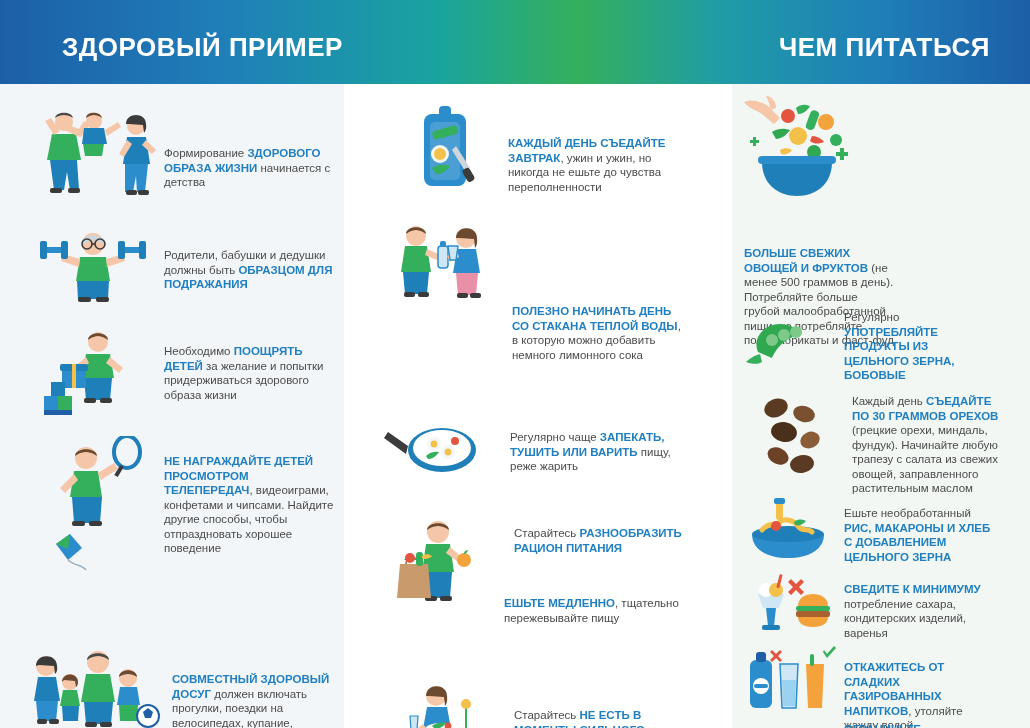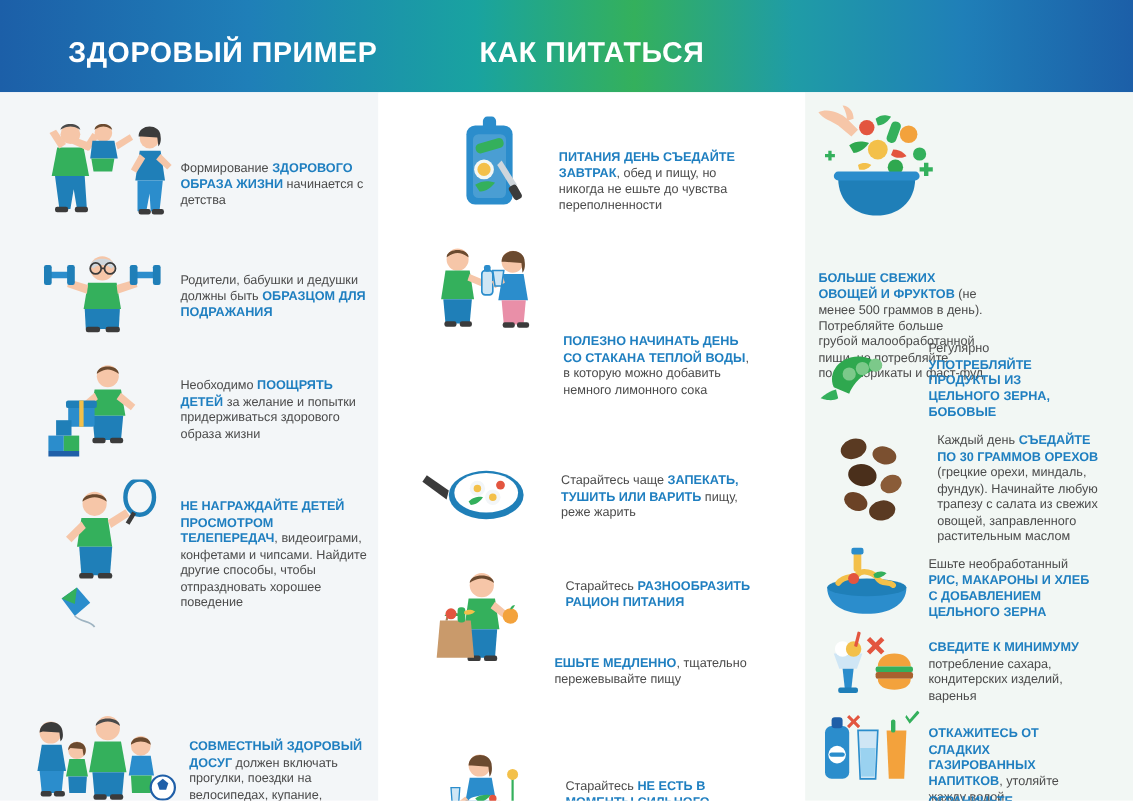--- a/index.html
+++ b/index.html
@@ -54,21 +54,21 @@
   .txt b { color: #1f7fc0; font-weight: bold; }
 
   
   svg { display: block; }
 </style>
 </head>
 <body>
 
 <div class="header">
   <div class="header-col hc1">ЗДОРОВЫЙ ПРИМЕР</div>
-  <div class="header-col hc2">КАК ПИТАТЬСЯ</div>
+  <div class="header-col hc3">ЧЕМ ПИТАТЬСЯ</div>
 </div>
 
 <div class="board">
   <div class="col-bg-1"></div>
   <div class="col-bg-2"></div>
   <div class="col-bg-3"></div>
 
   <div class="item" style="left:28px; top:20px; width:310px;">
     <div class="art">
       <svg width="130" height="92" viewBox="0 0 130 92">
@@ -234,21 +234,21 @@
         <circle cx="42" cy="52" r="9" fill="#f2f7f4"></circle>
         <circle cx="42" cy="52" r="6" fill="#f3c04a"></circle>
 
         <path d="M58 44l14 22-5 3-13-21z" fill="#cfd6dc"></path>
         <rect x="66" y="66" width="8" height="14" rx="3" fill="#3b3b3b" transform="rotate(-30 70 72)"></rect>
 
         <path d="M34 66c8-6 18-2 18-2s-6 9-14 8z" fill="#34b05c"></path>
       </svg>
     </div>
     <div class="txt" style="width:194px; padding-top:34px; padding-left:14px;">
-      <b>ПИТАНИЯ ДЕНЬ СЪЕДАЙТЕ ЗАВТРАК</b><span>, обед и пищу, но никогда не ешьте до чувства переполненности</span>
+      <b>КАЖДЫЙ ДЕНЬ СЪЕДАЙТЕ ЗАВТРАК</b><span>, ужин и ужин, но никогда не ешьте до чувства переполненности</span>
     </div>
   </div>
 
   <div class="item" style="left:386px; top:132px; width:342px;">
     <div class="art">
       <svg width="108" height="108" viewBox="0 0 108 108">
 
         <circle cx="30" cy="20" r="10" fill="#f6c6a8"></circle>
         <path d="M20 18c0-9 20-9 20 0 0 0-5-4-10-4s-10 4-10 4z" fill="#6b4a2f"></path>
         <path d="M19 30h22l4 26H15z" fill="#34b05c"></path>
@@ -284,21 +284,21 @@
         <path d="M26 30L6 16l-4 6 22 16z" fill="#3b3b3b"></path>
         <circle cx="52" cy="28" r="7" fill="#f3f6f8"></circle>
         <circle cx="52" cy="28" r="3.4" fill="#f3c04a"></circle>
         <circle cx="66" cy="36" r="7" fill="#f3f6f8"></circle>
         <circle cx="66" cy="36" r="3.4" fill="#f3c04a"></circle>
         <circle cx="73" cy="25" r="4" fill="#e3553f"></circle>
         <path d="M44 40c6-6 13-4 13-4s-4 7-11 7z" fill="#34b05c"></path>
       </svg>
     </div>
     <div class="txt" style="width:196px; padding-top:14px; padding-left:18px;">
-      <span>Старайтесь чаще </span><b>ЗАПЕКАТЬ, ТУШИТЬ ИЛИ ВАРИТЬ </b><span>пищу, реже жарить</span>
+      <span>Регулярно чаще </span><b>ЗАПЕКАТЬ, ТУШИТЬ ИЛИ ВАРИТЬ </b><span>пищу, реже жарить</span>
     </div>
   </div>
 
   <div class="item" style="left:386px; top:428px; width:342px;">
     <div class="art">
       <svg width="110" height="140" viewBox="0 0 110 140">
         <circle cx="52" cy="20" r="11" fill="#f6c6a8"></circle>
         <path d="M41 18c0-9 22-9 22 0 0 0-5-4-11-4s-11 4-11 4z" fill="#6b4a2f"></path>
         <path d="M40 32h24l4 28H36z" fill="#34b05c"></path>
         <path d="M38 60h28l-2 26H40z" fill="#1f7fb8"></path>

